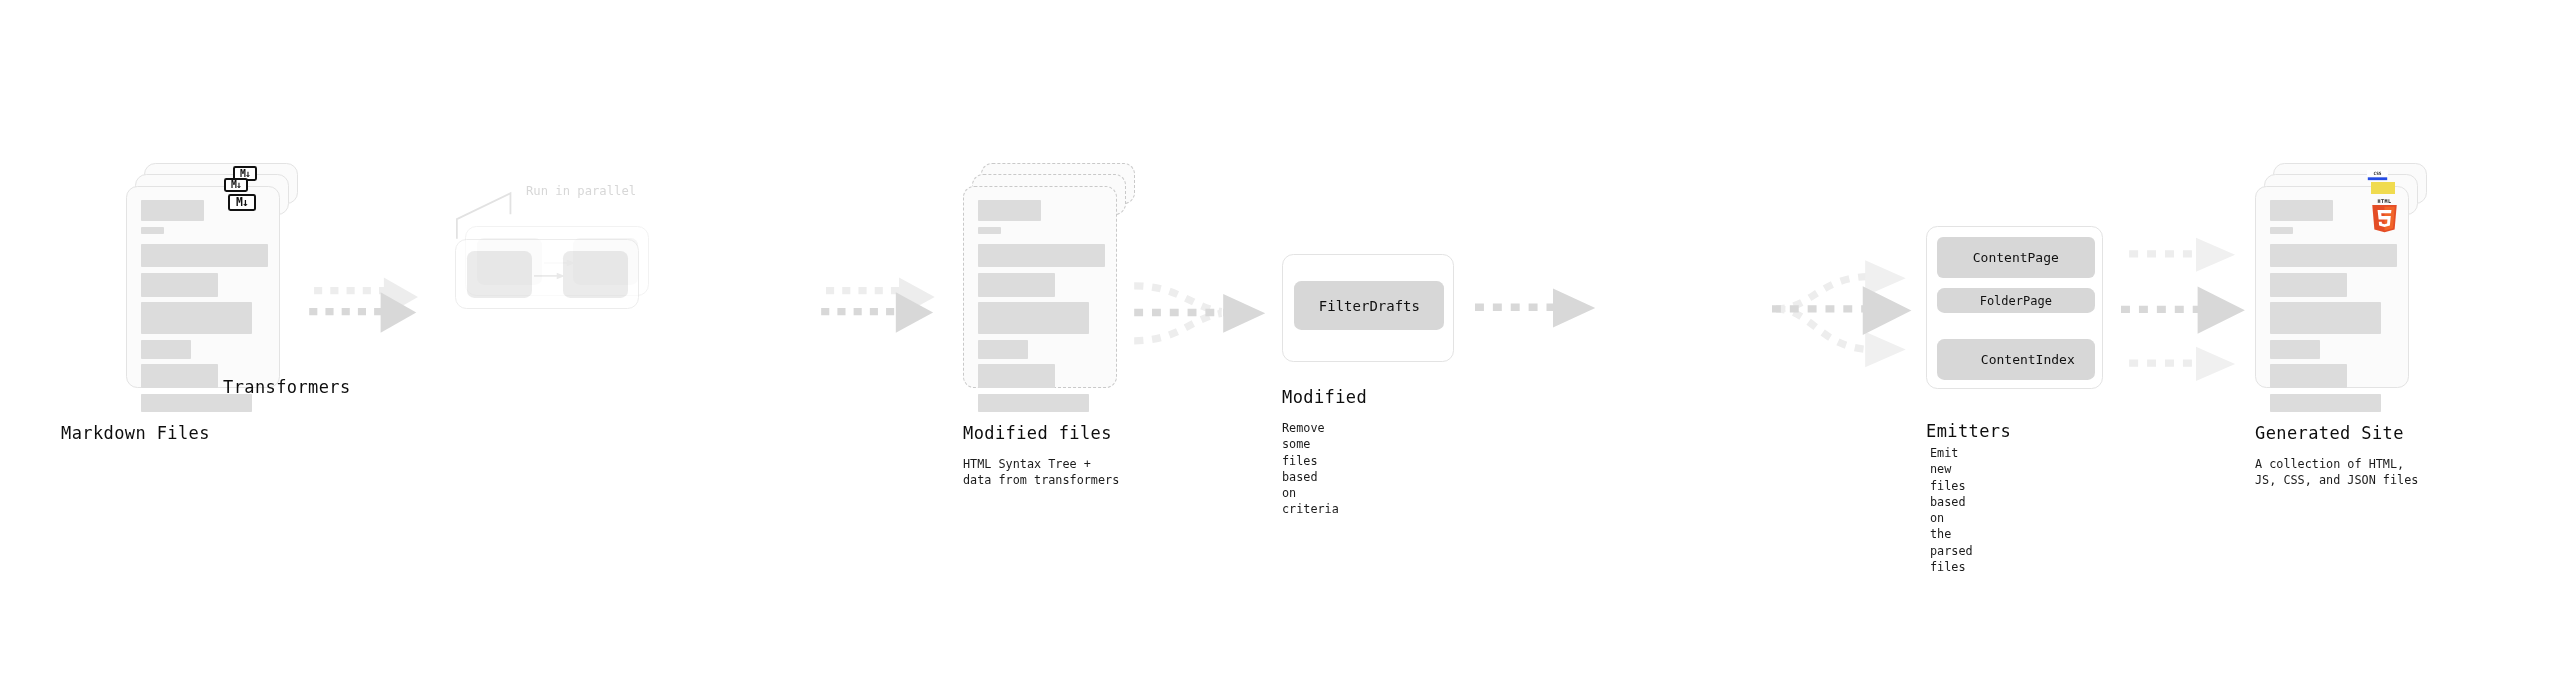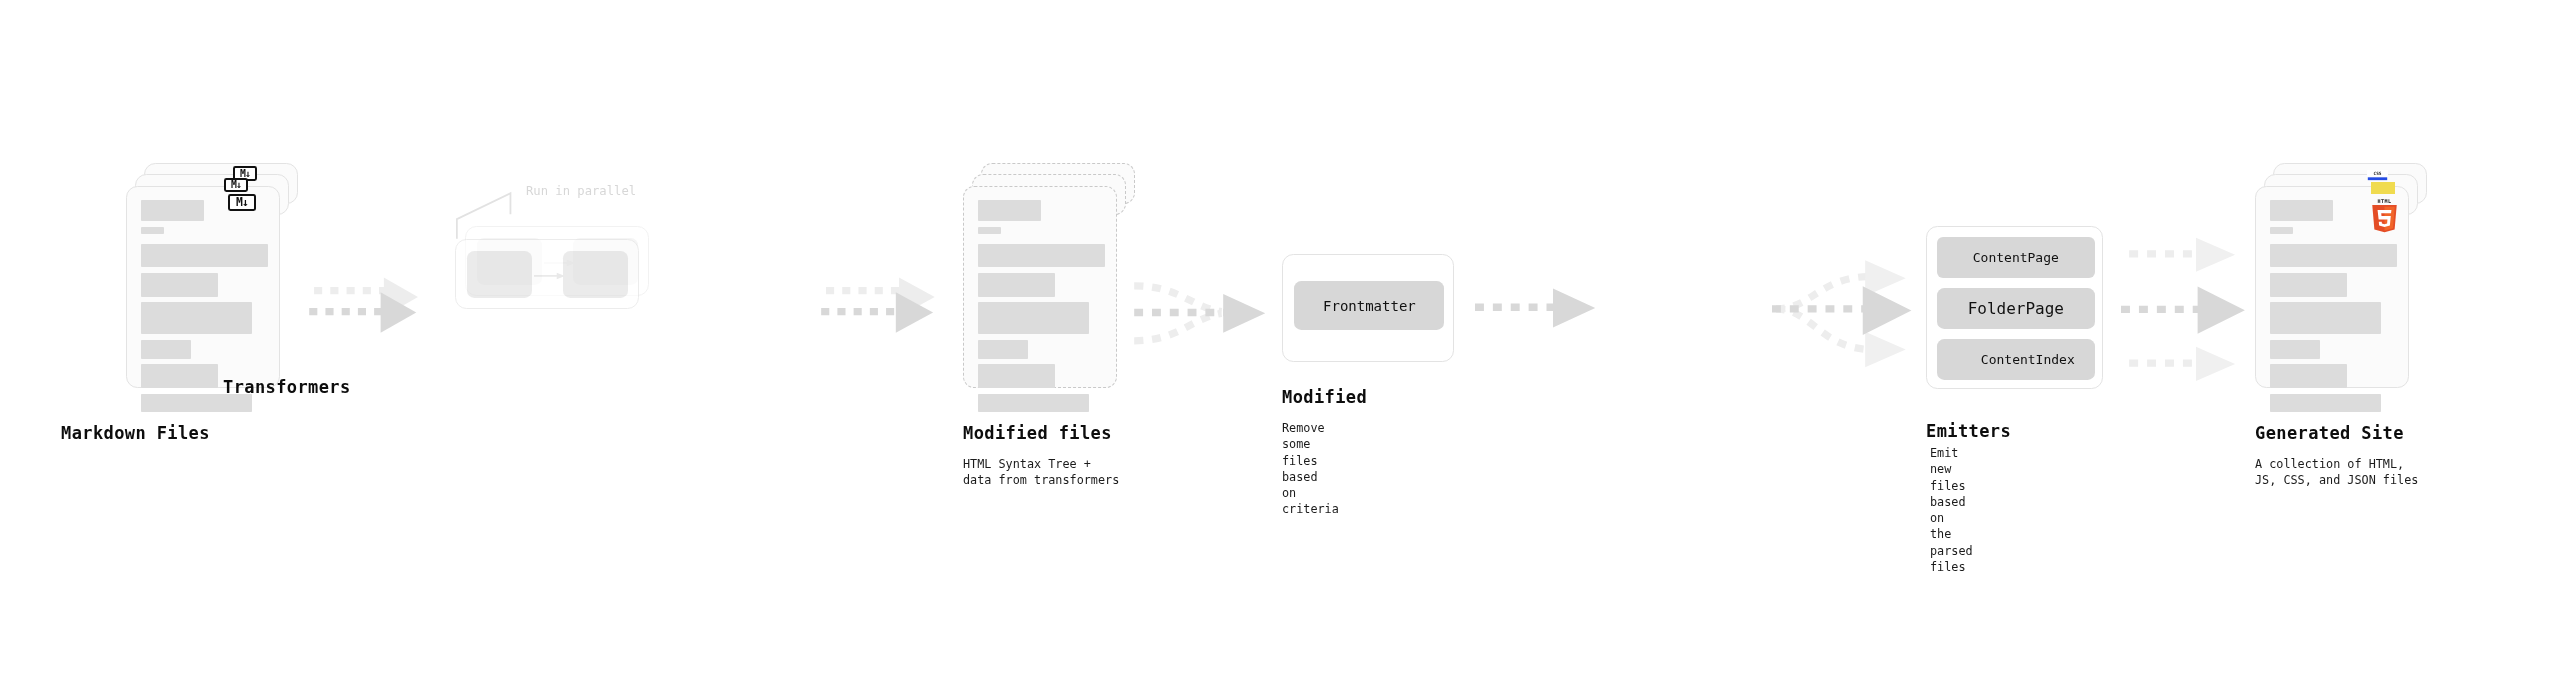--- a/index.html
+++ b/index.html
@@ -72,21 +72,21 @@
   .tf-layer{position:absolute;border:1.5px solid var(--card-border);border-radius:11.4px;background:#fff;}
   .tf-l3{left:19.5px;top:0px;width:184px;height:70px;opacity:.45;}
   .tf-l2{left:9.8px;top:13px;width:184px;height:70px;opacity:.65;}
   .tf-l1{left:0px;top:26px;width:184px;height:70px;opacity:1;}
   .tf-chip{position:absolute;border-radius:7.3px;background:var(--chip);}
 
   
   .title{
     position:absolute;
     font-size:17px;
-    font-weight:700;
+    font-weight:400;
     letter-spacing:0.4px;
     color:#0d0d0d;
     white-space:nowrap;
   }
   .desc{
     position:absolute;
     font-size:11.8px;
     line-height:1.38;
     color:#1b1b1b;
     white-space:pre-line;
@@ -222,21 +222,21 @@
       <path d="M0 90 C 55 90, 70 62, 108 56"></path>
     </g>
     <g stroke="#d8d8d8" stroke-width="9" stroke-dasharray="11 11" fill="none">
       <line x1="0" y1="55" x2="118" y2="55"></line>
     </g>
     <polygon points="110,32 162,56 110,80" fill="#d8d8d8"></polygon>
   </svg>
 
   <div class="node" style="left:1282px;top:254px;">
     <div class="box" style="left:0;top:0;width:172px;height:108px;">
-      <div class="chip" style="position:absolute;left:11.4px;top:26px;width:150px;height:49px;font-size:14px;">Frontmatter</div>
+      <div class="chip" style="position:absolute;left:11.4px;top:26px;width:150px;height:49px;font-size:14px;">FilterDrafts</div>
     </div>
     <div class="title" style="left:0px;top:133px;">Modified</div>
     <div class="desc" style="left:0px;top:166px;">Remove some files based
 on criteria</div>
   </div>
 
   <svg class="abs-svg" width="130" height="49" style="left:1475px;top:286px;" viewBox="0 0 160 60">
     <g stroke="#d8d8d8" stroke-width="9" stroke-dasharray="11 11" fill="none">
       <line x1="0" y1="26" x2="104" y2="26"></line>
     </g>
@@ -253,21 +253,21 @@
     <polygon points="115,118 165,140 115,162" fill="#f0f0f0"></polygon>
     <g stroke="#d8d8d8" stroke-width="9" stroke-dasharray="11 11" fill="none">
       <line x1="0" y1="90" x2="120" y2="90"></line>
     </g>
     <polygon points="112,62 172,92 112,122" fill="#d8d8d8"></polygon>
   </svg>
 
   <div class="node" style="left:1926px;top:226px;">
     <div class="box" style="left:0;top:0;width:177px;height:163px;">
       <div class="chip" style="position:absolute;left:9.8px;top:9.8px;width:158px;height:41px;font-size:13px;border-radius:6px;">ContentPage</div>
-      <div class="chip" style="position:absolute;left:9.8px;top:61px;width:158px;height:41px;font-size:16px;">FolderPage</div>
+      <div class="chip" style="position:absolute;left:9.8px;top:61px;width:158px;height:25px;font-size:12px;">FolderPage</div>
       <div class="chip" style="position:absolute;left:9.8px;top:112px;width:158px;height:41px;font-size:13px;padding-left:24px;">ContentIndex</div>
     </div>
     <div class="title" style="left:0px;top:187px;margin-top:8px;">Emitters</div>
     <div class="desc" style="left:4px;top:219px;">Emit new files based on
 the parsed files</div>
   </div>
 
   <svg class="abs-svg" width="163" height="163" style="left:2121px;top:236px;" viewBox="0 0 200 200">
     <g stroke="#ededed" stroke-width="9" stroke-dasharray="11 11" fill="none">
       <line x1="10" y1="22" x2="96" y2="22"></line>

